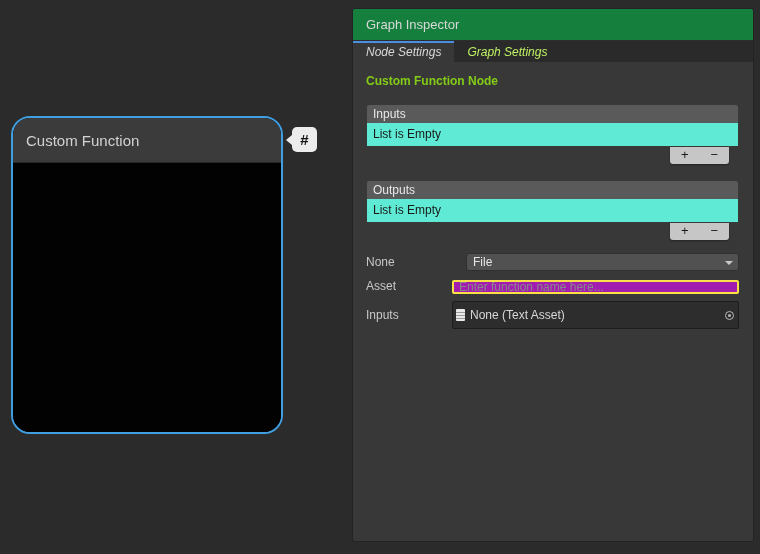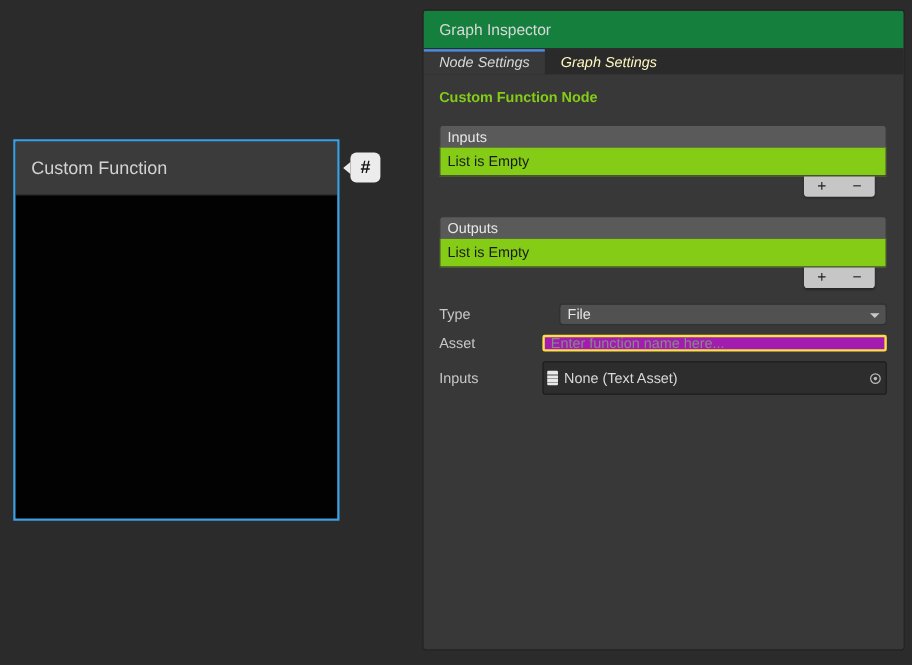--- a/index.html
+++ b/index.html
@@ -11,21 +11,21 @@
     position: relative;
     overflow: hidden;
   }
 
   
   .node {
     position: absolute; left: 11px; top: 116px;
     width: 272px; height: 318px;
     background: #020202;
     border: 2px solid #3f9fe0;
-    border-radius: 0;
+    border-radius: 19px;
     overflow: hidden;
   }
   .node-header {
     height: 45px;
     background: #3b3b3b;
     border-bottom: 1px solid #262626;
     display: flex; align-items: center;
     padding: 0 13px;
   }
   .node-title { font-size: 15px; color: #d2d2d2; }
@@ -58,38 +58,38 @@
   .panel-title {
     height: 32px; line-height: 32px;
     background: #15803d;
     border-bottom: 1px solid #2d2d2d;
     color: #d8d8d8; font-size: 13px;
     padding-left: 13px;
   }
   .tabbar { height: 21px; background: #2a2a2a; display: flex; font-style: italic; }
   .tab {
     padding: 0 13px; font-size: 12px; line-height: 19px;
-    color: #fef9c3; border-top: 2px solid transparent; cursor: default;
+    color: #bef264; border-top: 2px solid transparent; cursor: default;
   }
   .tab.active { background: #383838; color: #d8d8d8; border-top-color: #4a8fe0; }
 
   .section-title { margin: 12px 13px 0; font-size: 12px; font-weight: bold; color: #84cc16; }
 
   
   .rlist { margin: 16px 14px 13px 13px; }
   .rlist-header {
     height: 19px; line-height: 18px;
     background: #5a5a5a; color: #e8e8e8;
     font-size: 12px; padding-left: 6px;
     border: 1px solid #393939; border-bottom: none;
     border-radius: 3px 3px 0 0;
   }
   .rlist-body {
     height: 24px; line-height: 23px;
-    background: #84cc16; color: #1a1a1a;
+    background: #5eead4; color: #1a1a1a;
     font-size: 12px; padding-left: 6px;
     border: 1px solid #393939; border-top: none;
   }
   .rlist-footer {
     width: 59px; height: 17px;
     background: #c6c6c6;
     margin: 0 10px 0 auto;
     border-radius: 0 0 3px 3px;
     display: flex;
     box-shadow: 0 1px 2px rgba(0,0,0,0.35);
@@ -202,21 +202,21 @@
     <div class="rlist">
       <div class="rlist-header">Outputs</div>
       <div class="rlist-body">List is Empty</div>
       <div class="rlist-footer">
         <div class="rlist-btn">+</div>
         <div class="rlist-btn">−</div>
       </div>
     </div>
 
     <div class="prop-row">
-      <div class="prop-label">Type</div>
+      <div class="prop-label">None</div>
       <div class="prop-field dropdown">
         <span>File</span>
         <span class="dd-arrow"></span>
       </div>
     </div>
 
     <div class="prop-row">
       <div class="prop-label">Asset</div>
       <div class="prop-field">
         <input class="textfield" type="text" value="" placeholder="Enter function name here..." style="">

